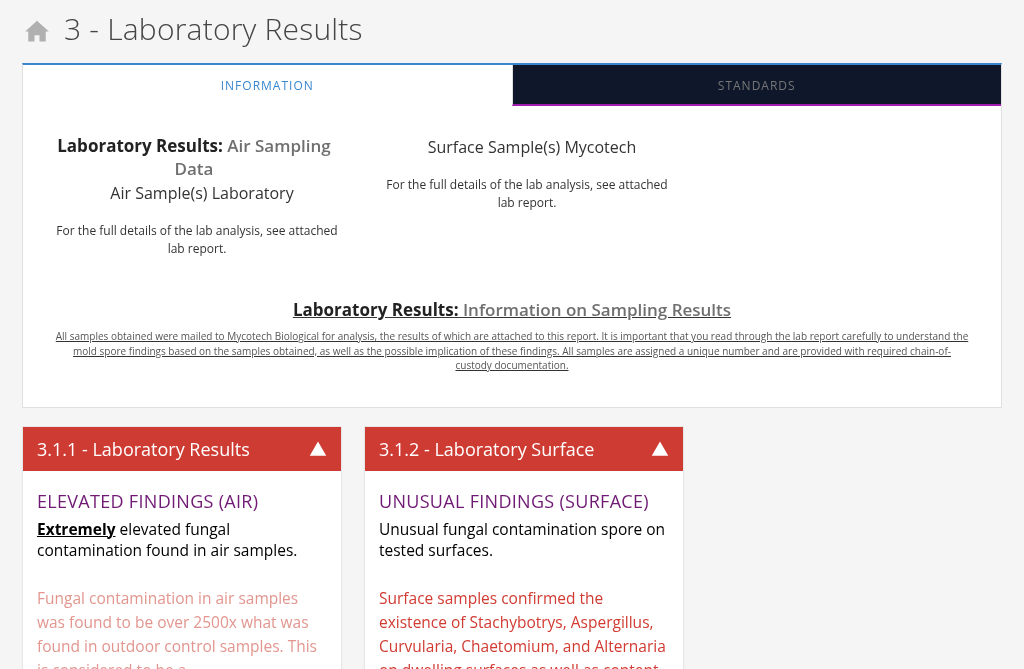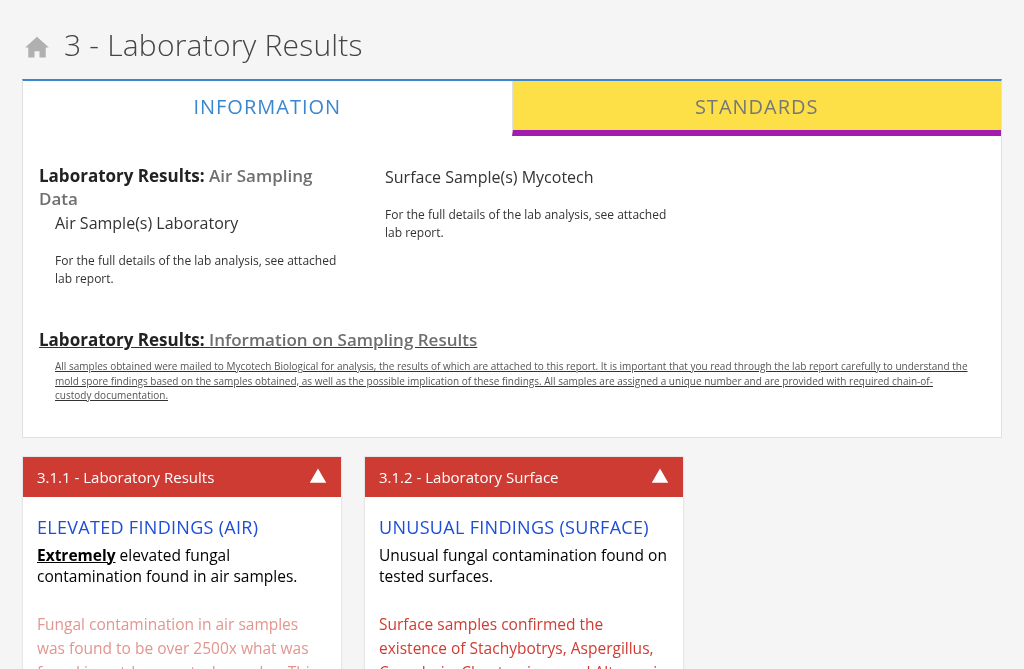--- a/index.html
+++ b/index.html
@@ -13,21 +13,21 @@
   }
   .page {
     width: 1024px;
     margin: 0 auto;
     padding: 0 0 40px 0;
   }
   .header {
     display: flex;
     align-items: center;
     gap: 12px;
-    padding: 24px 22px 14px 22px;
+    padding: 8px 22px 14px 22px;
   }
   .home-icon {
     width: 30px;
     height: 30px;
     color: #b0b0b0;
     flex-shrink: 0;
     margin-top: 6px;
   }
   .page-title {
     font-size: 30px;
@@ -42,37 +42,38 @@
     border-top: 2px solid #3a87cf;
   }
   .tabs {
     display: flex;
     width: 100%;
   }
   .tab {
     flex: 1 1 0;
     text-align: center;
     padding: 12px 8px 10px;
-    font-size: 20px;
+    font-size: 12px;
     letter-spacing: 1px;
     cursor: pointer;
     user-select: none;
   }
   .tab.active {
     color: #3a87cf;
     background: #fff;
   }
   .tab.inactive {
     color: #777;
-    background: #fde047;
+    background: #0f172a;
     border-left: 1px solid #e0e0e0;
-    border-bottom: 6px solid #a21caf;
+    border-bottom: 2px solid #a21caf;
   }
   .info-content {
     padding: 28px 16px 20px 16px;
+    text-align: center;
   }
   .two-col {
     display: flex;
     gap: 20px;
   }
   .col {
     flex: 0 0 310px;
   }
   .subhead {
     font-size: 17px;
@@ -112,33 +113,34 @@
   .card {
     width: 320px;
     background: #fff;
     border: 1px solid #e7e7e7;
     box-shadow: 0 1px 2px rgba(0,0,0,0.04);
   }
   .card-hdr {
     background: #ce3b33;
     color: #fff;
     display: flex;
+    align-items: center;
     justify-content: space-between;
     padding: 10px 14px;
-    font-size: 15px;
+    font-size: 18px;
     font-weight: 500;
   }
   .warn-icon { width: 18px; height: 18px; fill: #fff; }
   .card-body {
     padding: 18px 14px 16px 14px;
   }
   .card-title {
     font-size: 18px;
     font-weight: 400;
-    color: #1d4ed8;
+    color: #701a75;
     letter-spacing: 0.3px;
     margin-bottom: 6px;
   }
   .card-sum {
     color: #000000;
     font-size: 15.5px;
     line-height: 1.4;
     margin-bottom: 24px;
   }
   .card-sum .emph {
@@ -221,20 +223,20 @@
 
     <div class="card">
       <div class="card-hdr">
         <span>3.1.2 - Laboratory Surface</span>
         <svg class="warn-icon" viewBox="0 0 24 24">
             <path d="M12 2 1 21h22L12 2zm1 14h-2v2h2v-2zm0-7h-2v5h2V9z"></path>
           </svg>
       </div>
       <div class="card-body">
         <div class="card-title">UNUSUAL FINDINGS (SURFACE)</div>
-        <div class="card-sum">Unusual fungal contamination found on tested surfaces.</div>
+        <div class="card-sum">Unusual fungal contamination spore on tested surfaces.</div>
         <div class="card-det strong">Surface samples confirmed the existence of Stachybotrys, Aspergillus, Curvularia, Chaetomium, and Alternaria on dwelling surfaces as well as content surfaces.</div>
       </div>
     </div>
 
   </div>
 
 </div>
 
 </body></html>

